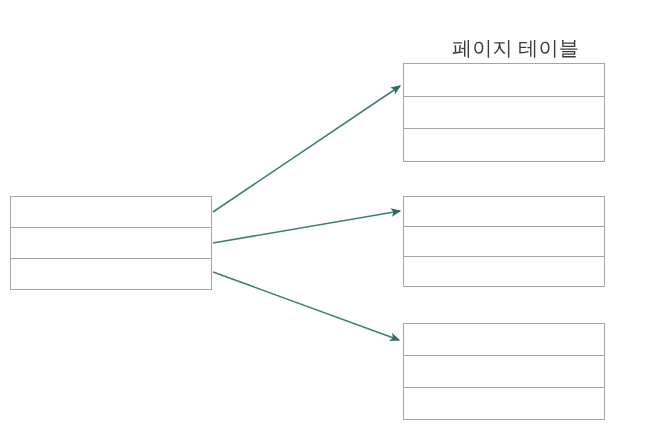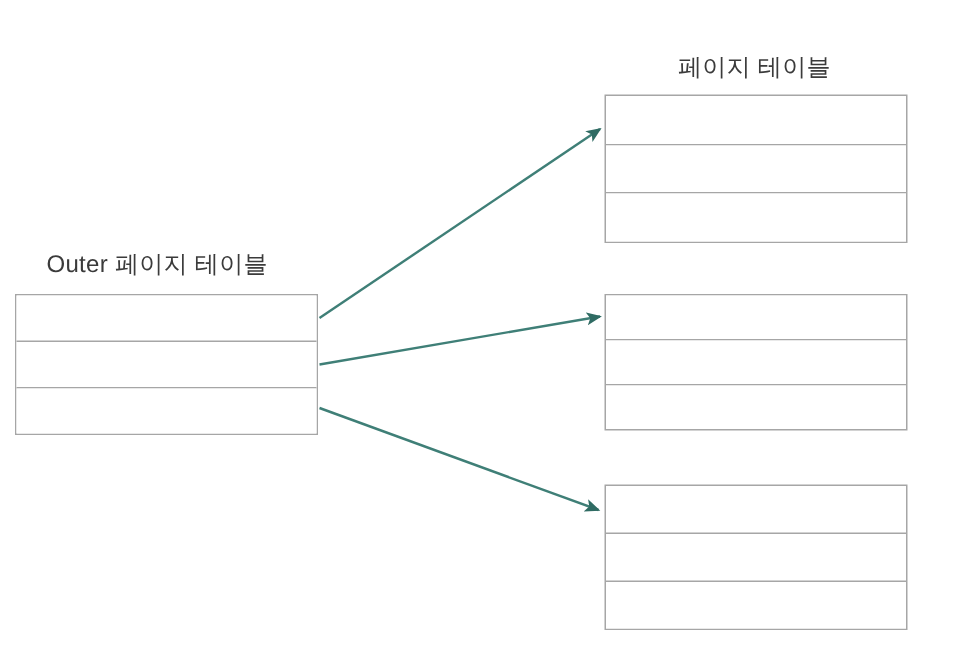--- a/index.html
+++ b/index.html
@@ -20,21 +20,21 @@
   .arrow-layer {
     position: absolute;
     left: 0;
     top: 0;
     width: 648px;
     height: 446px;
     pointer-events: none;
   }
   .table-label {
     position: absolute;
-    font-size: 16px;
+    font-size: 20px;
     color: #3b3b3b;
     letter-spacing: 0.2px;
     white-space: nowrap;
     font-weight: 400;
   }
   .page-table {
     position: absolute;
     box-sizing: border-box;
     background: #ffffff;
     border: 1.5px solid #a6a6a6;
@@ -99,21 +99,20 @@
     <defs>
       <marker id="arrowhead" markerWidth="7" markerHeight="7" refX="5.6" refY="3" orient="auto" markerUnits="strokeWidth">
         <path d="M0,0.3 L6.4,3 L0,5.7 L1.5,3 Z" fill="#2f6b63"></path>
       </marker>
     </defs>
     <line x1="213" y1="212" x2="400" y2="86" stroke="#3f7f77" stroke-width="1.6" marker-end="url(#arrowhead)"></line>
     <line x1="213" y1="243" x2="400" y2="211" stroke="#3f7f77" stroke-width="1.6" marker-end="url(#arrowhead)"></line>
     <line x1="213" y1="272" x2="399" y2="340" stroke="#3f7f77" stroke-width="1.6" marker-end="url(#arrowhead)"></line>
   </svg>
 
-  <div class="table-label" id="outer-page-table-label">Outer 페이지 테이블</div>
   <div class="page-table" id="outer-page-table">
     <div class="page-row"></div>
     <div class="page-row"></div>
     <div class="page-row"></div>
   </div>
 
   <div class="table-label" id="page-table-label">페이지 테이블</div>
 
   <div class="page-table" id="page-table-0">
     <div class="page-row"></div>

